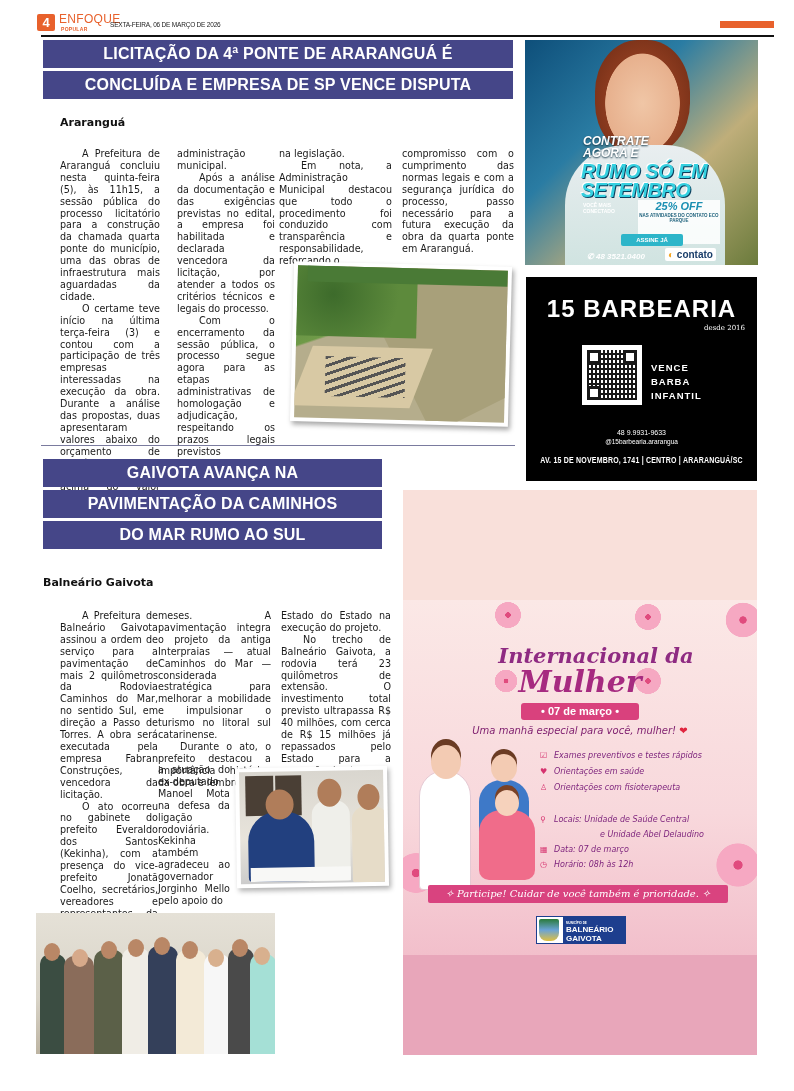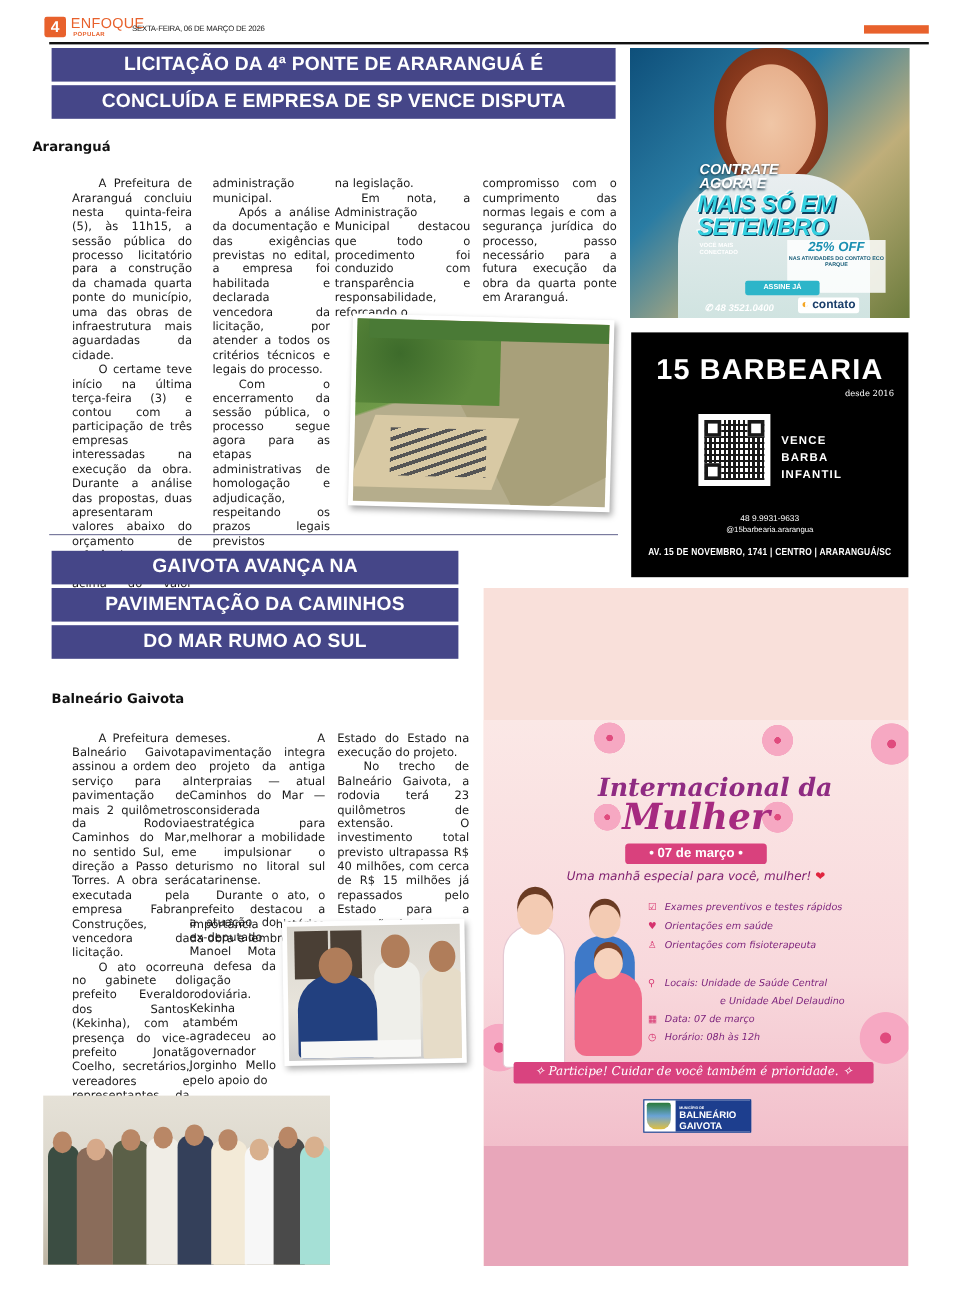--- a/index.html
+++ b/index.html
@@ -53,21 +53,21 @@
   .grp-person { position: absolute; bottom: 0; border-radius: 10px 10px 0 0; }
   .grp-head { position: absolute; border-radius: 50%; background: #b98766; }
 
   
   .ad-contato { left: 525px; top: 40px; width: 233px; height: 225px; overflow: hidden; background: linear-gradient(135deg, #0e4f7a 0%, #2a7ca3 35%, #bfae7a 65%, #6b7b3c 100%); }
   .ad-face { position: absolute; left: 70px; top: 0; width: 95px; height: 115px; background: radial-gradient(ellipse at 50% 55%, #f0c6a6 0%, #e7b08d 55%, #8a3a1e 56%, #6b2a14 100%); border-radius: 45%; }
   .ad-body { position: absolute; left: 40px; top: 105px; width: 160px; height: 125px; background: linear-gradient(180deg, #e9eef0, #cfe3e0); border-radius: 60px 60px 0 0; }
   .ad-h1 { position: absolute; left: 58px; top: 95px; color: #fff; font: italic bold 12px "Liberation Sans", sans-serif; line-height: 12px; text-shadow: 0 1px 2px #134; }
   .ad-h2 { position: absolute; left: 56px; top: 122px; color: #35d0e0; font: italic bold 20px "Liberation Sans", sans-serif; line-height: 19px; text-shadow: 1px 1px 0 #0c3f5d, -1px -1px 0 #fff; letter-spacing: -0.5px; }
   .ad-small { position: absolute; left: 58px; top: 162px; color: #fff; font: bold 5px "Liberation Sans", sans-serif; line-height: 6px; }
-  .ad-off { position: absolute; left: 131px; top: 160px; width: 82px; height: 44px; background: rgba(255,255,255,0.85); text-align: center; }
+  .ad-off { position: absolute; left: 113px; top: 160px; width: 82px; height: 44px; background: rgba(255,255,255,0.85); text-align: center; }
   .ad-off .big { display: block; color: #1a8fb2; font: italic bold 11px "Liberation Sans", sans-serif; line-height: 13px; }
   .ad-off .tiny { display: block; color: #1b5f7a; font: bold 4.5px "Liberation Sans", sans-serif; line-height: 5px; }
   .ad-cta { position: absolute; left: 96px; top: 194px; width: 62px; height: 12px; background: #2db5c9; color: #fff; font: bold 6px "Liberation Sans", sans-serif; text-align: center; line-height: 12px; border-radius: 2px; }
   .ad-phone { position: absolute; left: 62px; top: 212px; color: #fff; font: italic bold 8px "Liberation Sans", sans-serif; }
   .ad-brand { position: absolute; left: 140px; top: 208px; color: #1a3e6a; font: bold 10px "Liberation Sans", sans-serif; background: #fff; padding: 1px 3px; border-radius: 2px; }
   .ad-brand .c { color: #f5a623; }
 
   .ad-barb { left: 526px; top: 277px; width: 231px; height: 204px; background: #000; color: #fff; }
   .barb-title { position: absolute; left: 0; top: 18px; width: 100%; text-align: center; font: bold 24px "Liberation Sans", sans-serif; letter-spacing: 1px; }
   .barb-since { position: absolute; right: 12px; top: 47px; font: 7px "DejaVu Serif", serif; }
@@ -115,21 +115,21 @@
 
 <div class="abs page-num">4</div>
 <div class="abs brand-top">ENFOQUE</div>
 <div class="abs brand-bottom">POPULAR</div>
 <div class="abs date">SEXTA-FEIRA, 06 DE MARÇO DE 2026</div>
 <div class="abs orange-bar"></div>
 <div class="abs rule"></div>
 
 <div class="abs hl hl1">LICITAÇÃO DA 4ª PONTE DE ARARANGUÁ É</div>
 <div class="abs hl hl2">CONCLUÍDA E EMPRESA DE SP VENCE DISPUTA</div>
-<div class="abs kicker" style="left:27px; top:116px;">Araranguá</div>
+<div class="abs kicker" style="left:60px; top:116px;">Araranguá</div>
 
 <div class="abs col" style="left:60px; top:148px; width:100px;">
   <p>A Prefeitura de Araranguá concluiu nesta quinta-feira (5), às 11h15, a sessão pública do processo licitatório para a construção da chamada quarta ponte do município, uma das obras de infraestrutura mais aguardadas da cidade.</p>
   <p>O certame teve início na última terça-feira (3) e contou com a participação de três empresas interessadas na execução da obra. Durante a análise das propostas, duas apresentaram valores abaixo do orçamento de referência, enquanto uma ficou acima do valor estimado pela</p>
 </div>
 <div class="abs col" style="left:177px; top:148px; width:98px;">
   <p style="text-indent:0">administração municipal.</p>
   <p>Após a análise da documentação e das exigências previstas no edital, a empresa foi habilitada e declarada vencedora da licitação, por atender a todos os critérios técnicos e legais do processo.</p>
   <p>Com o encerramento da sessão pública, o processo segue agora para as etapas administrativas de homologação e adjudicação, respeitando os prazos legais previstos</p>
 </div>
@@ -211,21 +211,21 @@
 </div>
 
 <div class="abs ad-contato">
   <div class="ad-face"></div>
   <div class="ad-body"></div>
   <div class="ad-h1">
     <div>CONTRATE</div>
     <div>AGORA E</div>
   </div>
   <div class="ad-h2">
-    <div>MAIS SÓ EM</div>
+    <div>RUMO SÓ EM</div>
     <div>SETEMBRO</div>
   </div>
   <div class="ad-small">
     <div>VOCÊ MAIS</div>
     <div>CONECTADO</div>
   </div>
   <div class="ad-off">
     <span class="big">25% OFF</span>
     <span class="tiny">NAS ATIVIDADES DO CONTATO ECO PARQUE</span>
   </div>

